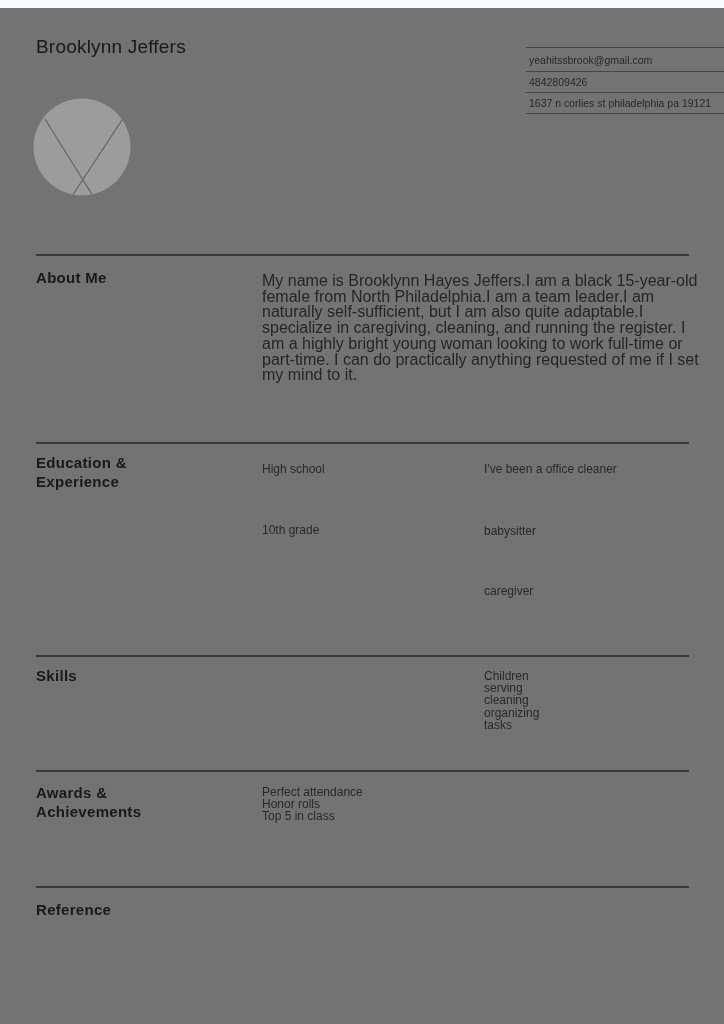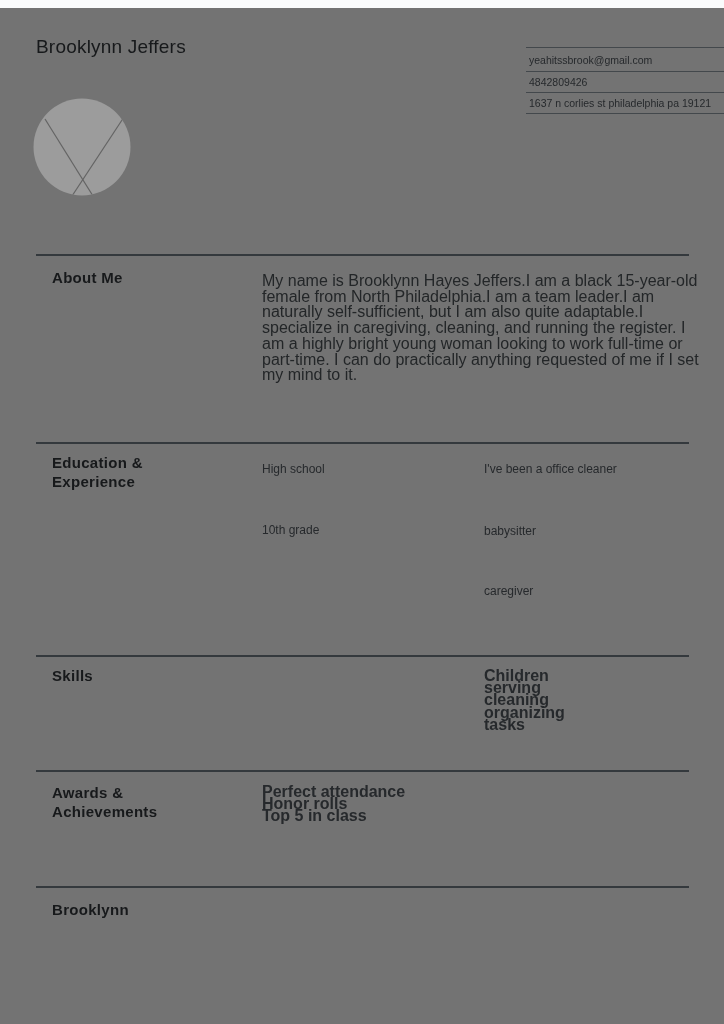--- a/index.html
+++ b/index.html
@@ -61,44 +61,42 @@
   }
   .section-heading {
     position: absolute;
     left: 36px;
     width: 150px;
     font-size: 15px;
     font-weight: 700;
     line-height: 19px;
     color: #17191b;
     letter-spacing: 0.3px;
-    margin-left: 16px;
   }
   .about-body {
     position: absolute;
     left: 262px; top: 273px;
     width: 438px;
     font-size: 16px;
     line-height: 15.7px;
     color: #232628;
   }
   .item {
     position: absolute;
     font-size: 12px;
     line-height: 12px;
     color: #26292c;
     white-space: nowrap;
   }
   .multiline {
     position: absolute;
-    font-size: 16px;
+    font-size: 12px;
     line-height: 12.2px;
     color: #26292c;
     white-space: pre-line;
-    font-weight: bold;
   }
 </style>
 </head>
 <body>
 
 <div class="page">
 
   <div class="top-strip"></div>
 
   <div class="candidate-name">Brooklynn Jeffers</div>
@@ -142,15 +140,15 @@
 organizing
 tasks</div>
 
   <div class="divider" style="top:770px"></div>
   <div class="section-heading" style="top:783px">Awards &amp; Achievements</div>
   <div class="multiline" style="left:262px; top:786px">Perfect attendance
 Honor rolls
 Top 5 in class</div>
 
   <div class="divider" style="top:886px"></div>
-  <div class="section-heading" style="top:900px">Brooklynn</div>
+  <div class="section-heading" style="top:900px">Reference</div>
 
 </div>
 
 </body></html>

